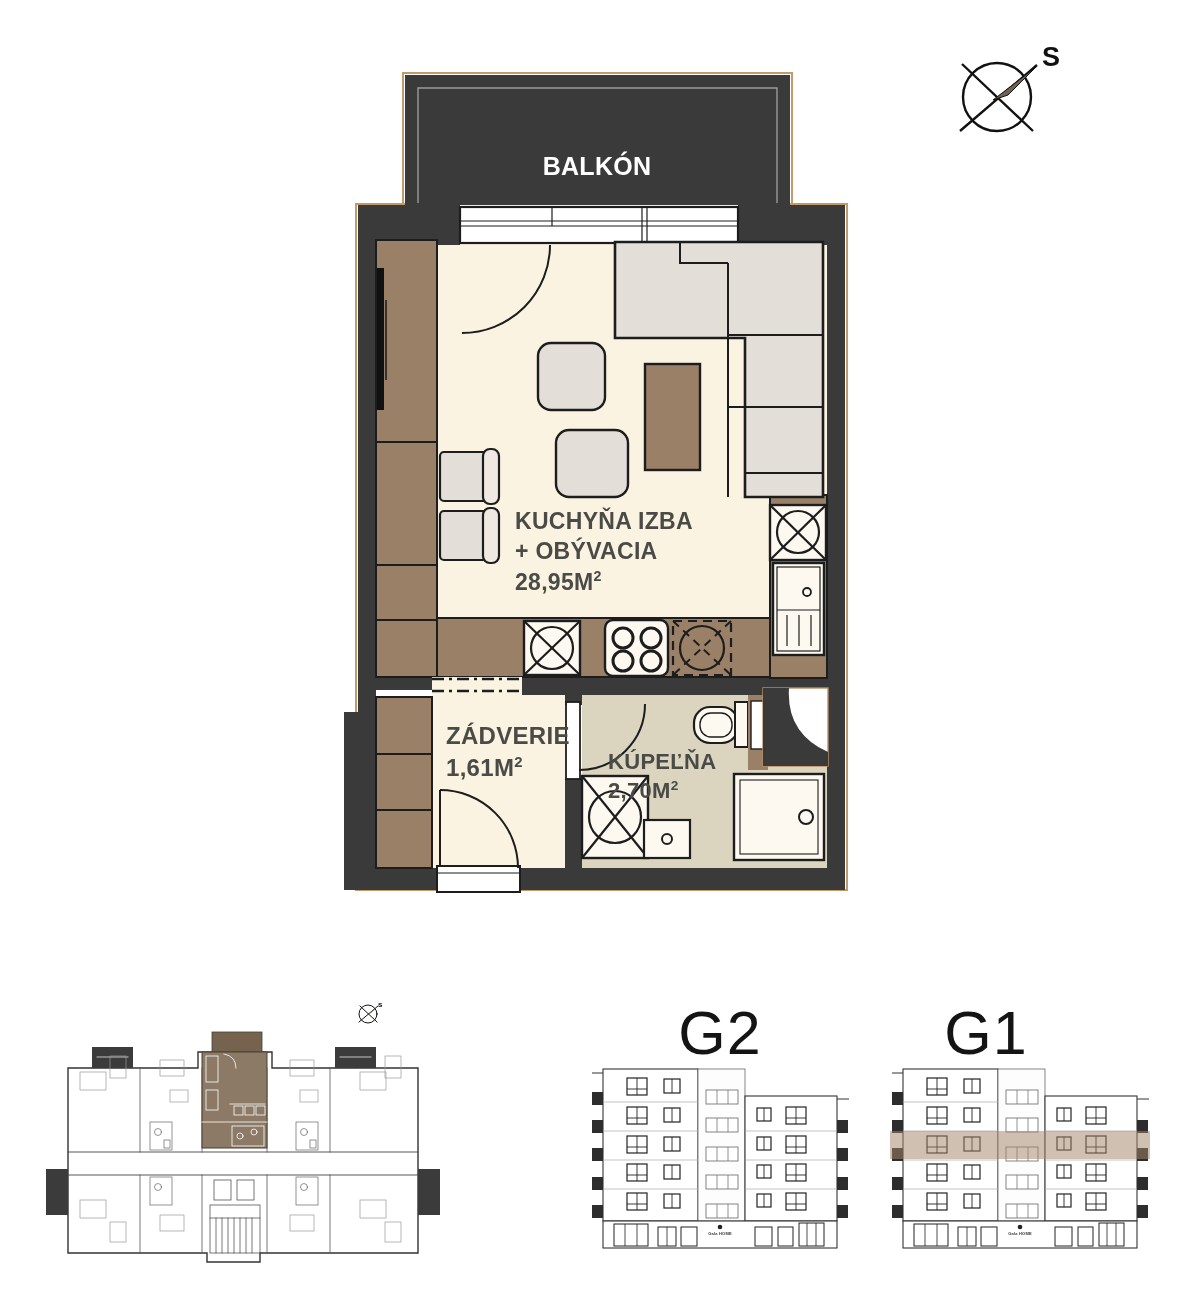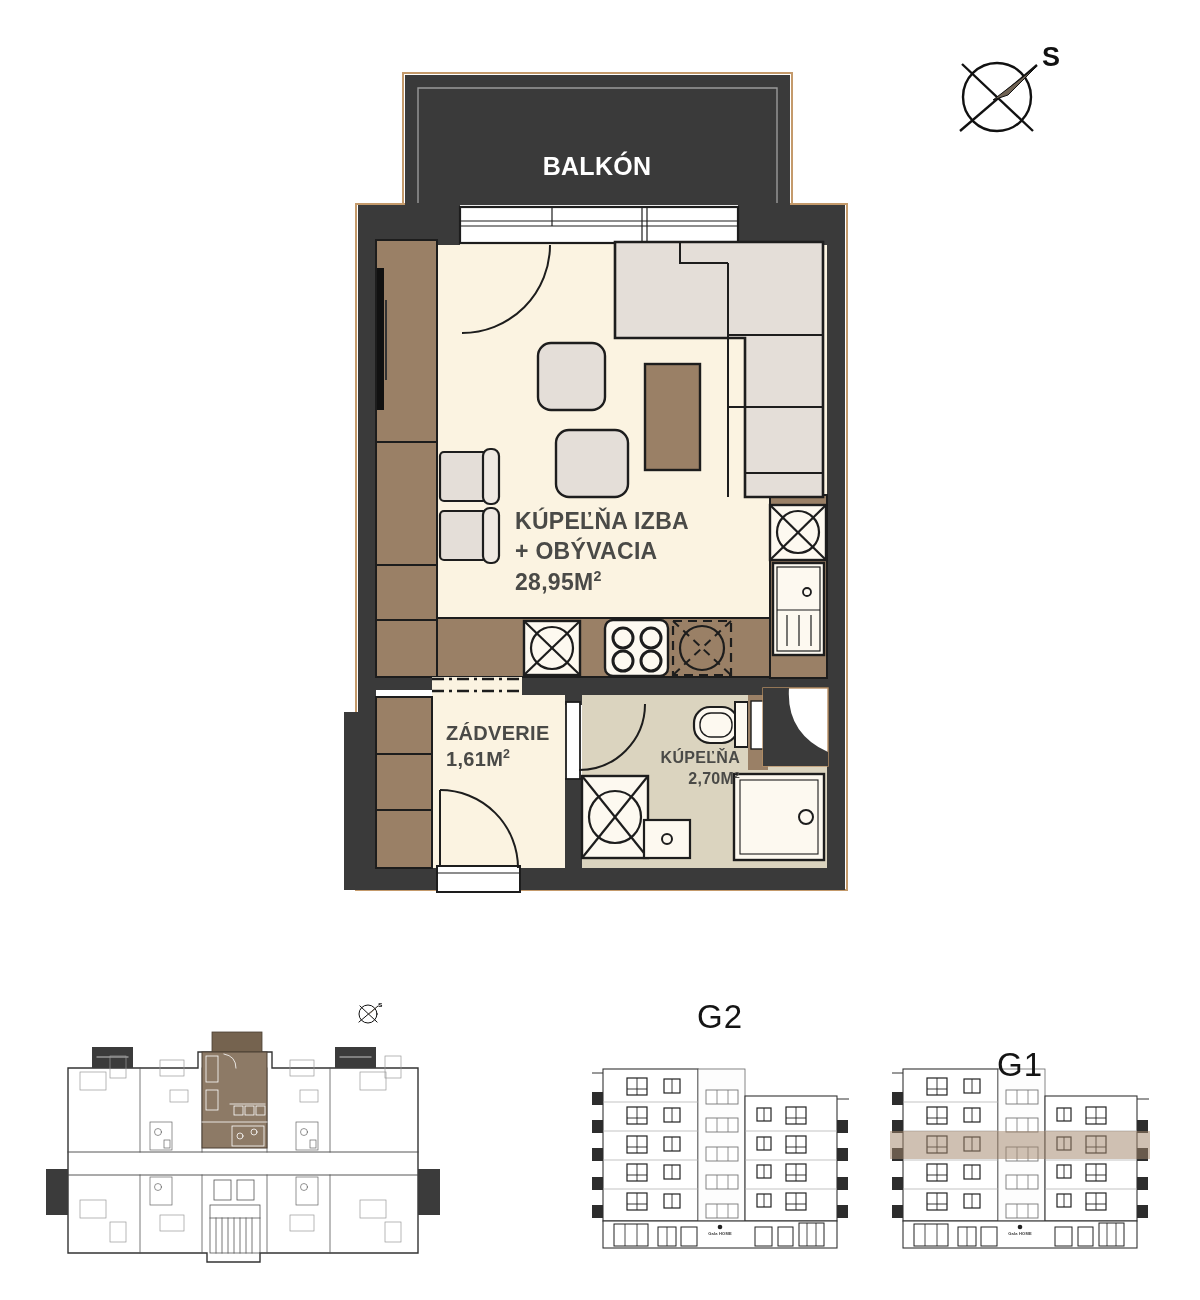--- a/index.html
+++ b/index.html
@@ -3,23 +3,23 @@
 <meta charset="utf-8">
 <style>
   html,body{margin:0;padding:0;background:#ffffff;}
   #stage{position:relative;width:1200px;height:1300px;background:#ffffff;overflow:hidden;
          font-family:"Liberation Sans", sans-serif;}
   #plan-svg{position:absolute;left:0;top:0;}
   .lbl{position:absolute;font-weight:bold;color:#4a4a47;line-height:1.32;letter-spacing:.3px;}
   .lbl sup{font-size:62%;}
   .balkon-lbl{color:#ffffff;text-align:center;font-size:25px;}
   .living-lbl{font-size:23px;}
-  .zadverie-lbl{font-size:20px;}
-  .kupelna-lbl{font-size:16px;text-align:right;}
-  .g-title{position:absolute;width:250px;text-align:center;font-size:33px;font-weight:500;
+  .zadverie-lbl{font-size:24px;}
+  .kupelna-lbl{font-size:22px;text-align:left;}
+  .g-title{position:absolute;width:250px;text-align:center;font-size:61px;font-weight:500;
            color:#141414;letter-spacing:1px;}
   .logo-txt{position:absolute;width:70px;text-align:center;font-size:4px;color:#333;
             font-weight:bold;letter-spacing:.2px;}
   .compass-s{position:absolute;font-size:27px;font-weight:bold;color:#111;}
   .compass-s-mini{position:absolute;font-size:8px;font-weight:bold;color:#111;}
 </style>
 </head>
 <body>
 
 <div id="stage">
@@ -426,38 +426,38 @@
     <use href="#bldg" x="300"></use>
     <rect x="890" y="1131" width="260" height="28" fill="rgba(163,135,108,0.52)"></rect>
   </g>
 </svg>
 
 <div class="lbl balkon-lbl" style="left:447px;top:106px;width:300px;margin-top:44px;">
   <div>BALKÓN</div>
 </div>
 
 <div class="lbl living-lbl" style="left:515px;top:506px;">
-  <div>KÚPEĽŇA IZBA</div>
+  <div>KUCHYŇA IZBA</div>
   <div>+ OBÝVACIA</div>
   <div><span>28,95M</span><sup>2</sup></div>
 </div>
 
 <div class="lbl zadverie-lbl" style="left:446px;top:720px;">
   <div>ZÁDVERIE</div>
   <div><span>1,61M</span><sup>2</sup></div>
 </div>
 
 <div class="lbl kupelna-lbl" style="left:608px;top:747px;width:132px;">
   <div>KÚPEĽŇA</div>
   <div><span>2,70M</span><sup>2</sup></div>
 </div>
 
 <div class="compass-s" style="left:1042px;top:42px;">S</div>
 
 <div class="compass-s-mini" style="left:378px;top:1000px;">s</div>
 
 <div class="g-title" style="left:595px;top:998px;">G2</div>
-<div class="g-title" style="left:895px;top:998px;margin-top:48px;">G1</div>
+<div class="g-title" style="left:861px;top:998px;">G1</div>
 
 <div class="logo-txt" style="left:685px;top:1231px;">Gala HOME</div>
 <div class="logo-txt" style="left:985px;top:1231px;">Gala HOME</div>
 
 </div>
 
 </body></html>

